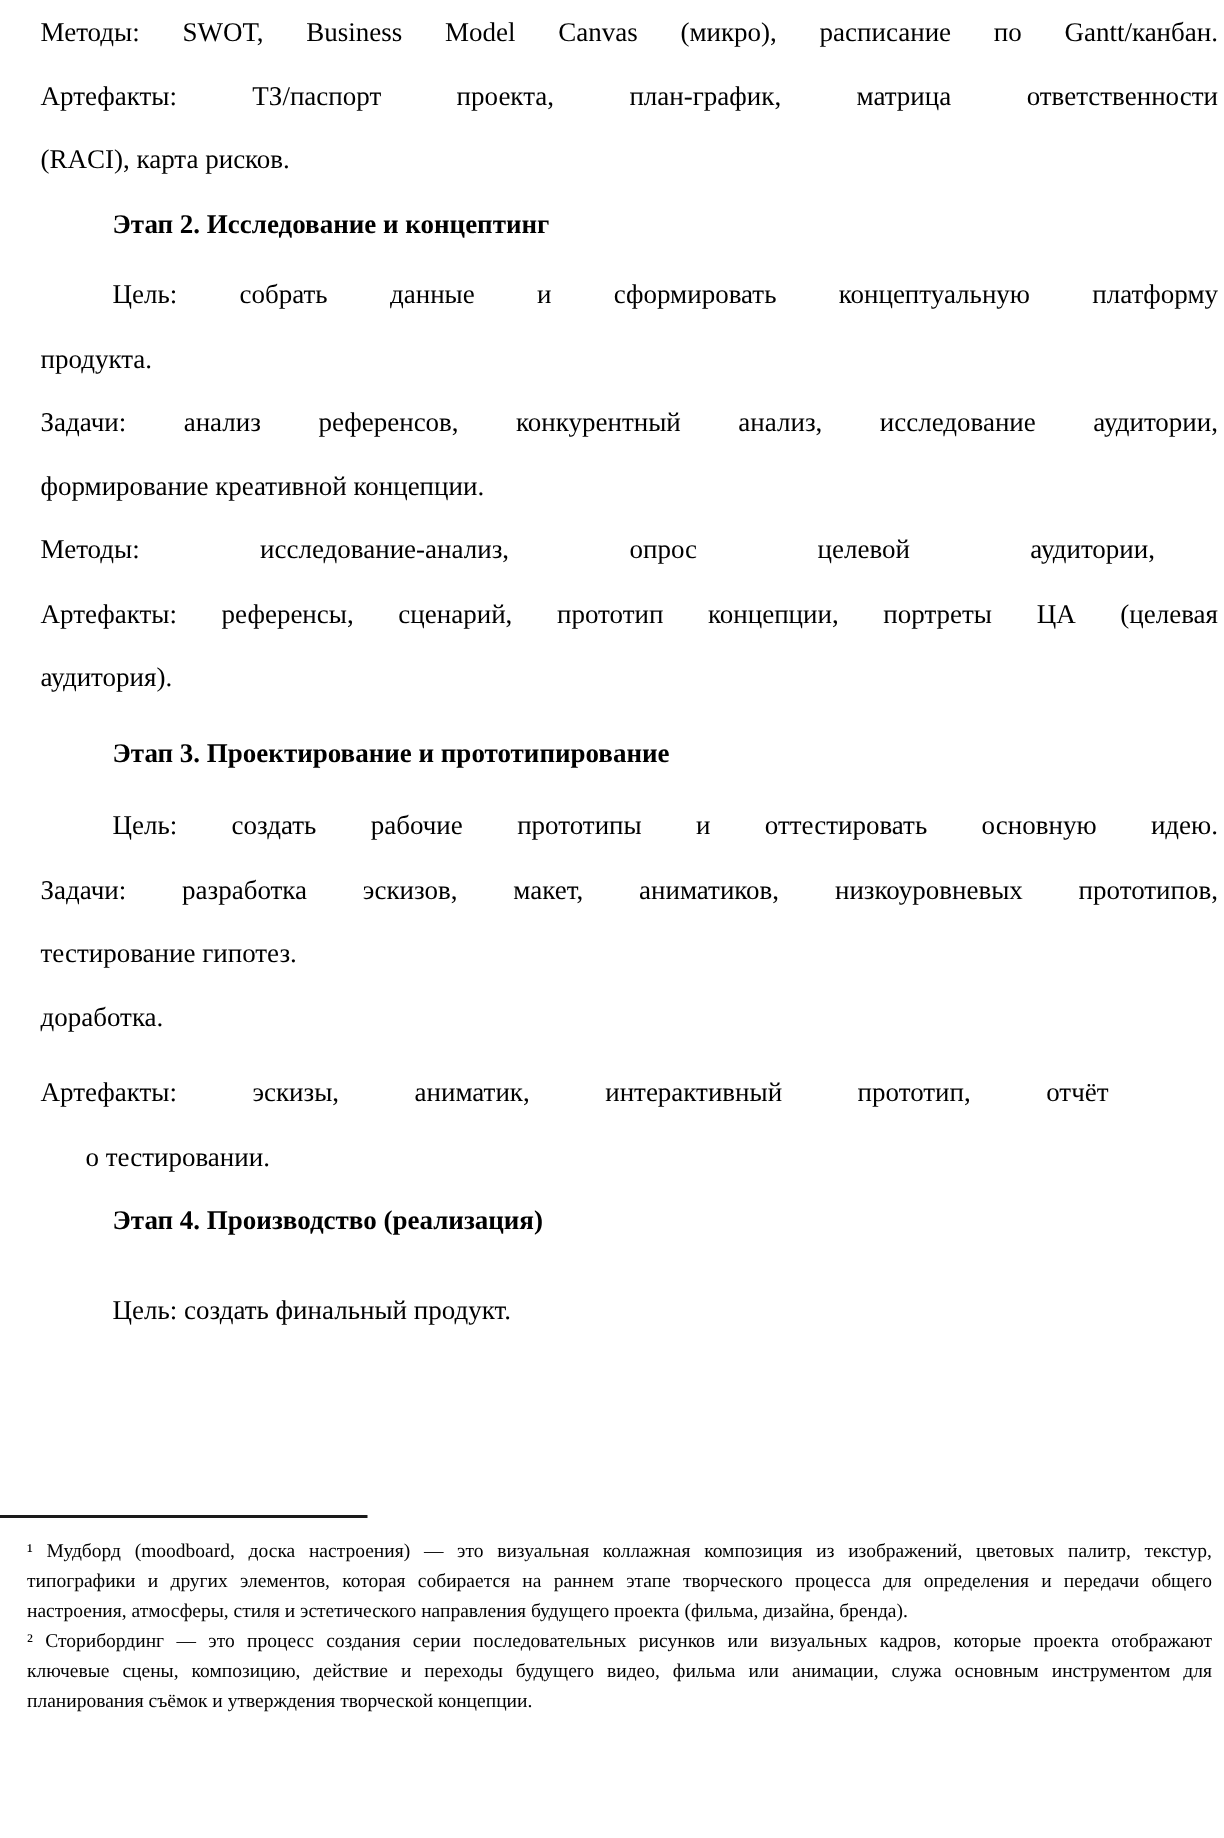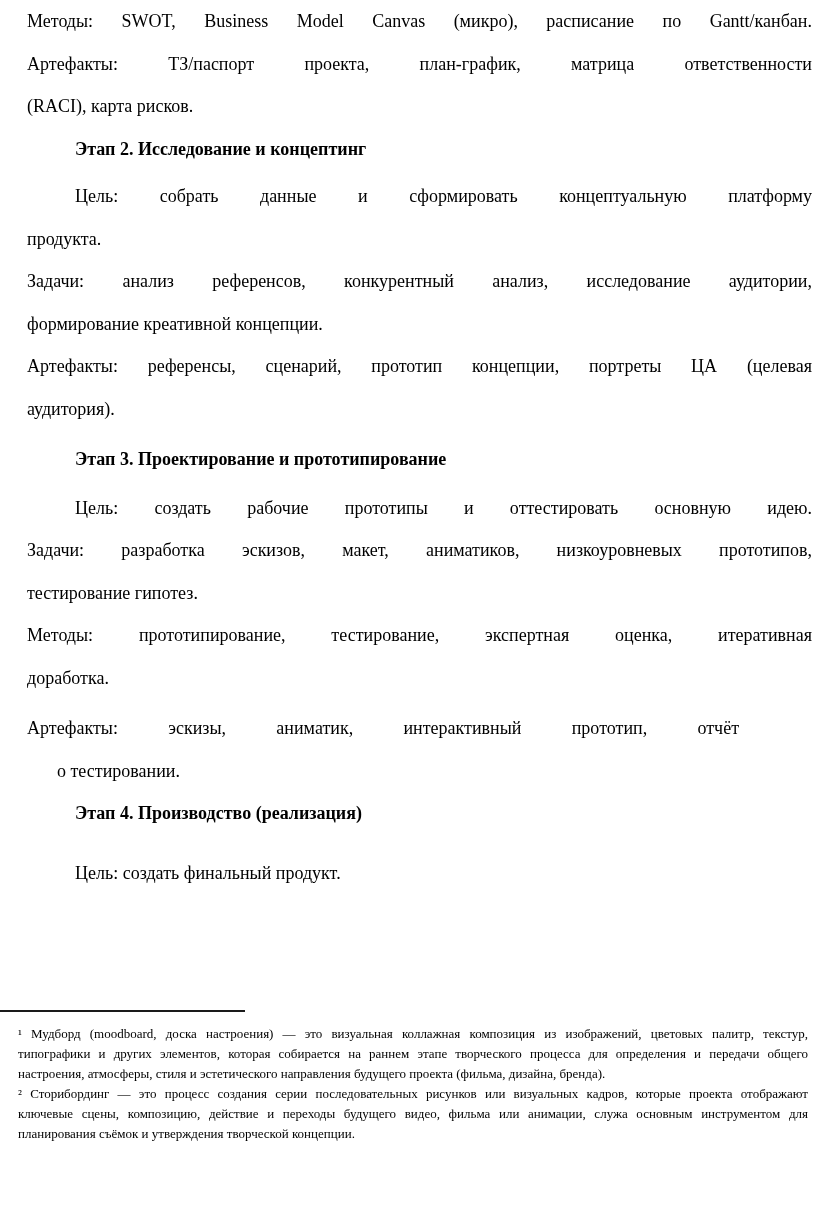--- a/index.html
+++ b/index.html
@@ -58,27 +58,27 @@
 <div class="page">
   <div class="body-text" id="body-lines">
       <div class="bl j">Методы: SWOT, Business Model Canvas (микро), расписание по Gantt/канбан.</div>
       <div class="bl j">Артефакты: ТЗ/паспорт проекта, план-график, матрица ответственности</div>
       <div class="bl">(RACI), карта рисков.</div>
       <div class="bl b ind">Этап 2. Исследование и концептинг</div>
       <div class="bl j ind" style="margin-top: 5px;">Цель: собрать данные и сформировать концептуальную платформу</div>
       <div class="bl">продукта.</div>
       <div class="bl j">Задачи: анализ референсов, конкурентный анализ, исследование аудитории,</div>
       <div class="bl">формирование креативной концепции.</div>
+      <div class="bl j" style="width: 743px;">Методы: исследование-анализ, опрос целевой аудитории,</div>
       <div class="bl j">Артефакты: референсы, сценарий, прототип концепции, портреты ЦА (целевая</div>
       <div class="bl">аудитория).</div>
       <div class="bl b ind" style="margin-top: 8px;">Этап 3. Проектирование и прототипирование</div>
       <div class="bl j ind" style="margin-top: 6px;">Цель: создать рабочие прототипы и оттестировать основную идею.</div>
       <div class="bl j">Задачи: разработка эскизов, макет, аниматиков, низкоуровневых прототипов,</div>
       <div class="bl">тестирование гипотез.</div>
-      <div class="bl j">Методы: прототипирование, тестирование, экспертная оценка, итеративная</div>
       <div class="bl">доработка.</div>
       <div class="bl j" style="width: 712px; margin-top: 8px;">Артефакты: эскизы, аниматик, интерактивный прототип, отчёт</div>
       <div class="bl cont">о тестировании.</div>
       <div class="bl b ind">Этап 4. Производство (реализация)</div>
       <div class="bl ind" style="margin-top: 17px;">Цель: создать финальный продукт.</div>
     </div>
   <div class="footnote-sep"></div>
   <div class="footnotes" id="footnote-lines">
       <div class="fl j">¹ Мудборд (moodboard, доска настроения) — это визуальная коллажная композиция из изображений, цветовых палитр, текстур,</div>
       <div class="fl j">типографики и других элементов, которая собирается на раннем этапе творческого процесса для определения и передачи общего</div>

